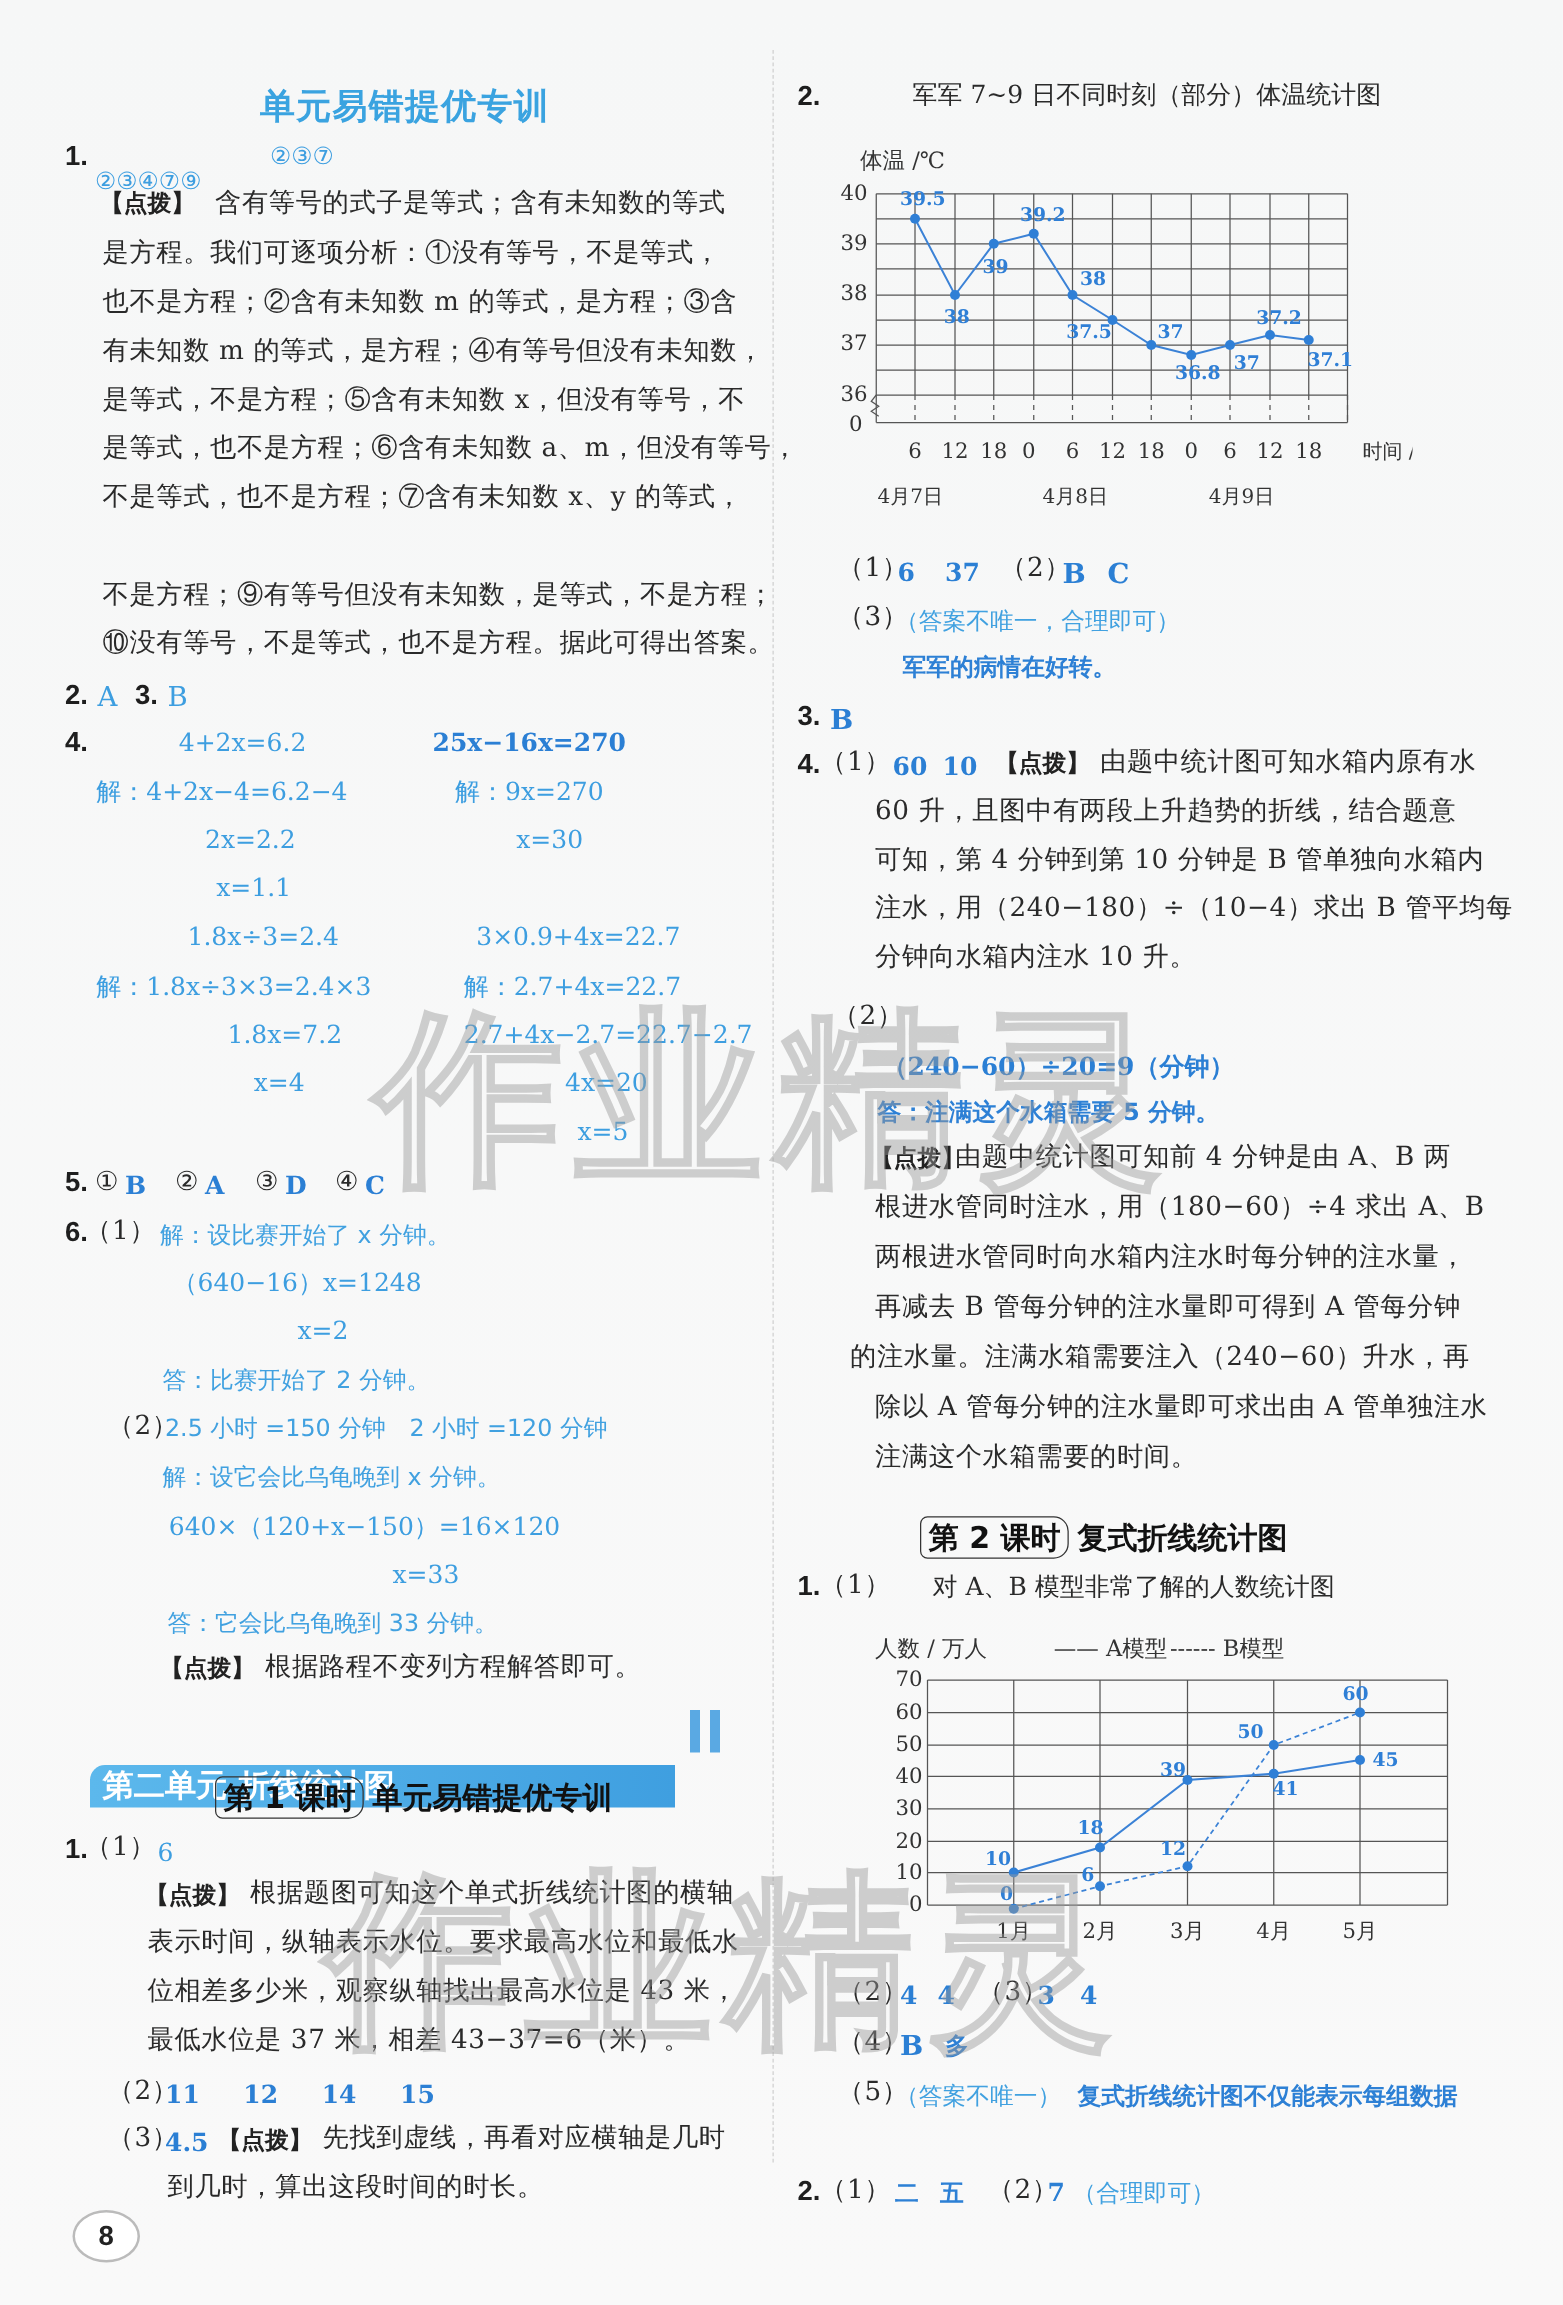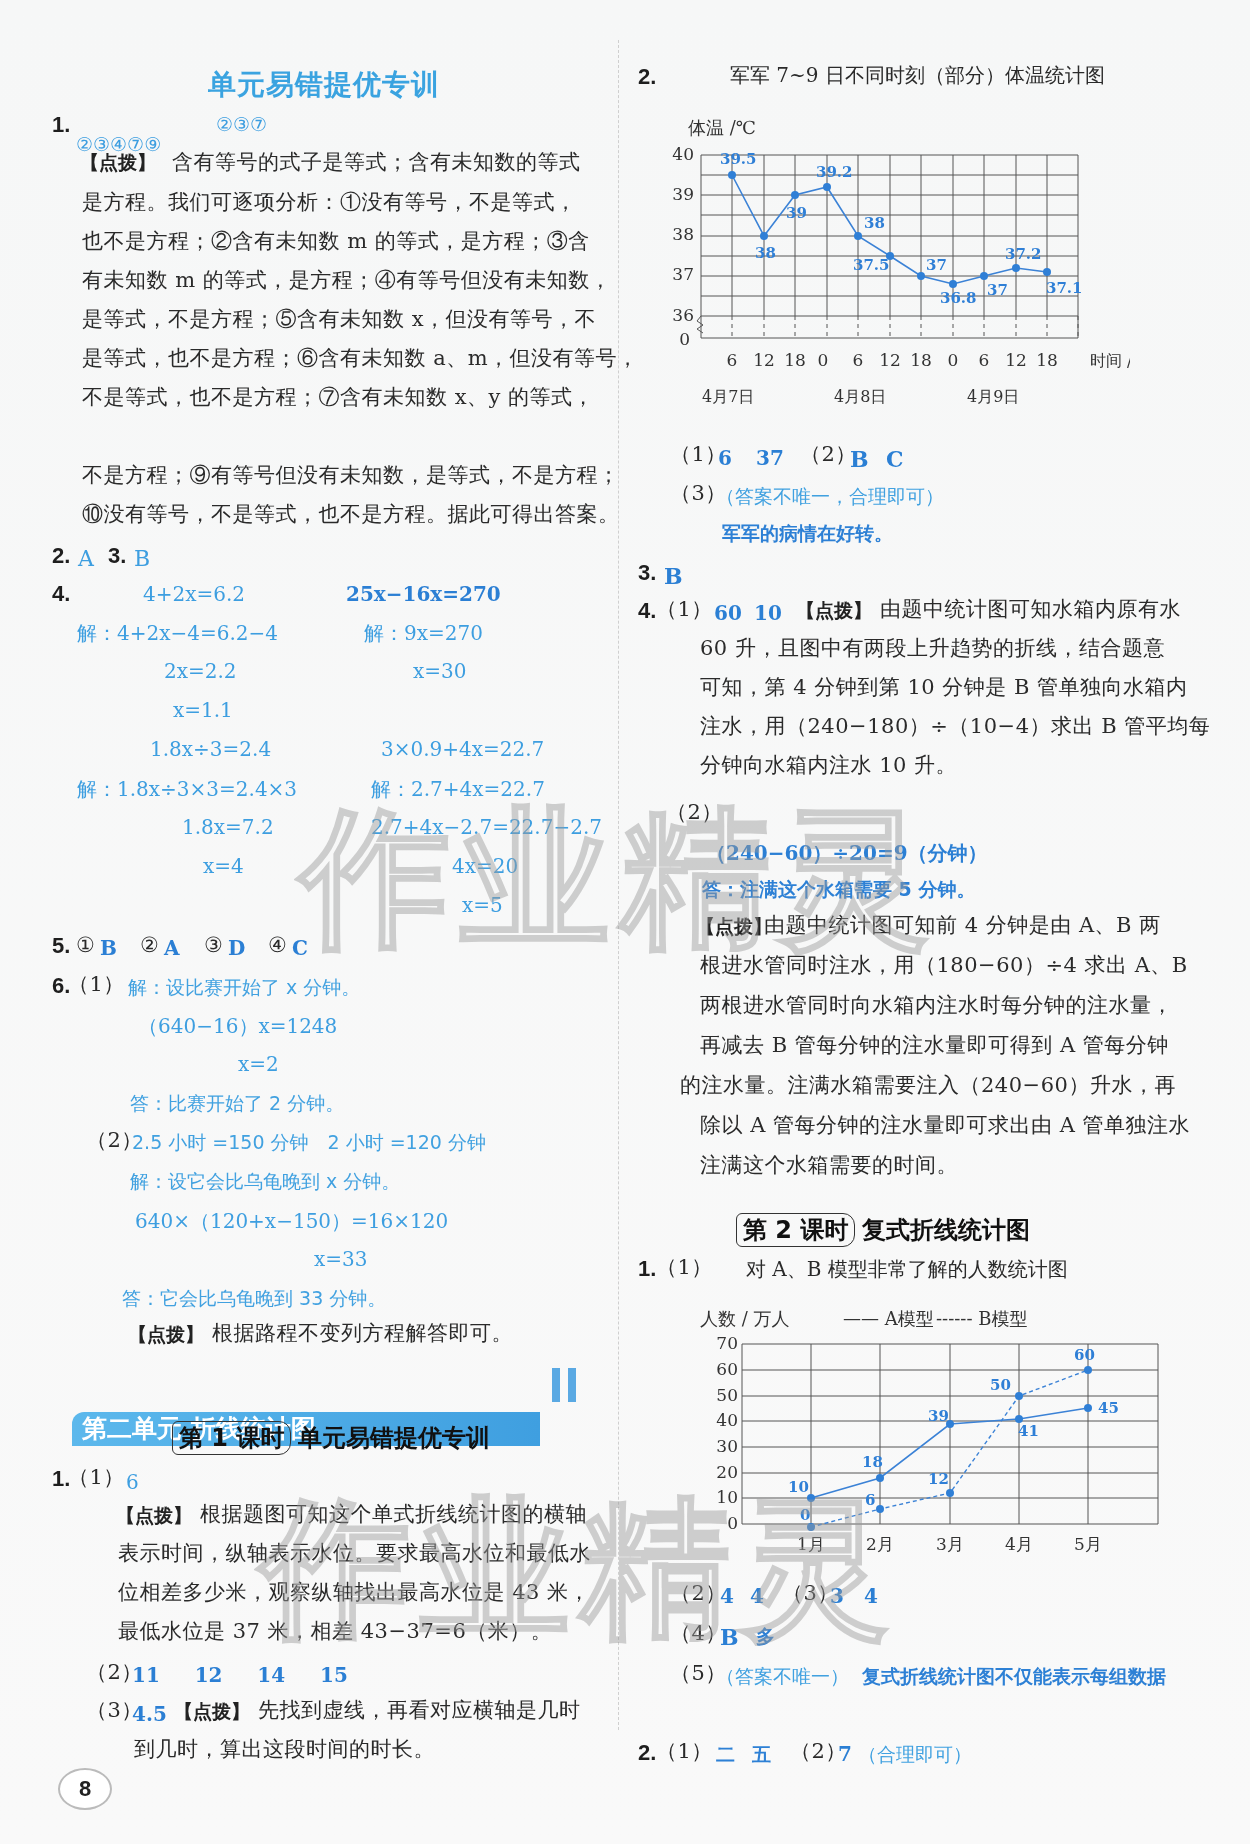--- a/index.html
+++ b/index.html
@@ -95,21 +95,21 @@
   <div class="abs ans-s" style="left:128px;top:975px;">解：设比赛开始了 x 分钟。</div>
   <div class="abs ans" style="left:138px;top:1013px;">（640−16）x=1248</div>
   <div class="abs ans" style="left:238px;top:1052px;">x=2</div>
   <div class="abs ans-s" style="left:130px;top:1091px;">答：比赛开始了 2 分钟。</div>
 
   <div class="abs txt" style="left:86px;top:1128px;">（2）</div>
   <div class="abs ans-s" style="left:132px;top:1130px;">2.5 小时 =150 分钟　2 小时 =120 分钟</div>
   <div class="abs ans-s" style="left:130px;top:1169px;">解：设它会比乌龟晚到 x 分钟。</div>
   <div class="abs ans" style="left:135px;top:1208px;">640×（120+x−150）=16×120</div>
   <div class="abs ans" style="left:314px;top:1247px;">x=33</div>
-  <div class="abs ans-s" style="left:122px;top:1286px;">答：它会比乌龟晚到 33 分钟。</div>
+  <div class="abs ans-s" style="left:134px;top:1286px;">答：它会比乌龟晚到 33 分钟。</div>
   <div class="abs tip" style="left:128px;top:1322px;">【点拨】</div>
   <div class="abs txt" style="left:212px;top:1321px;">根据路程不变列方程解答即可。</div>
 
   <div class="abs banner" style="left:72px;top:1368px;width:468px;height:34px;line-height:34px;margin-top:44px;">第二单元  折线统计图</div>
   <div class="abs bar" style="left:552px;top:1368px;width:8px;height:34px;"></div>
   <div class="abs bar" style="left:568px;top:1368px;width:8px;height:34px;"></div>
 
   <div class="abs lesson-box" style="left:172px;top:1421px;height:32px;line-height:32px;">第 1 课时</div>
   <div class="abs lesson-title" style="left:298px;top:1422px;line-height:32px;">单元易错提优专训</div>
 

